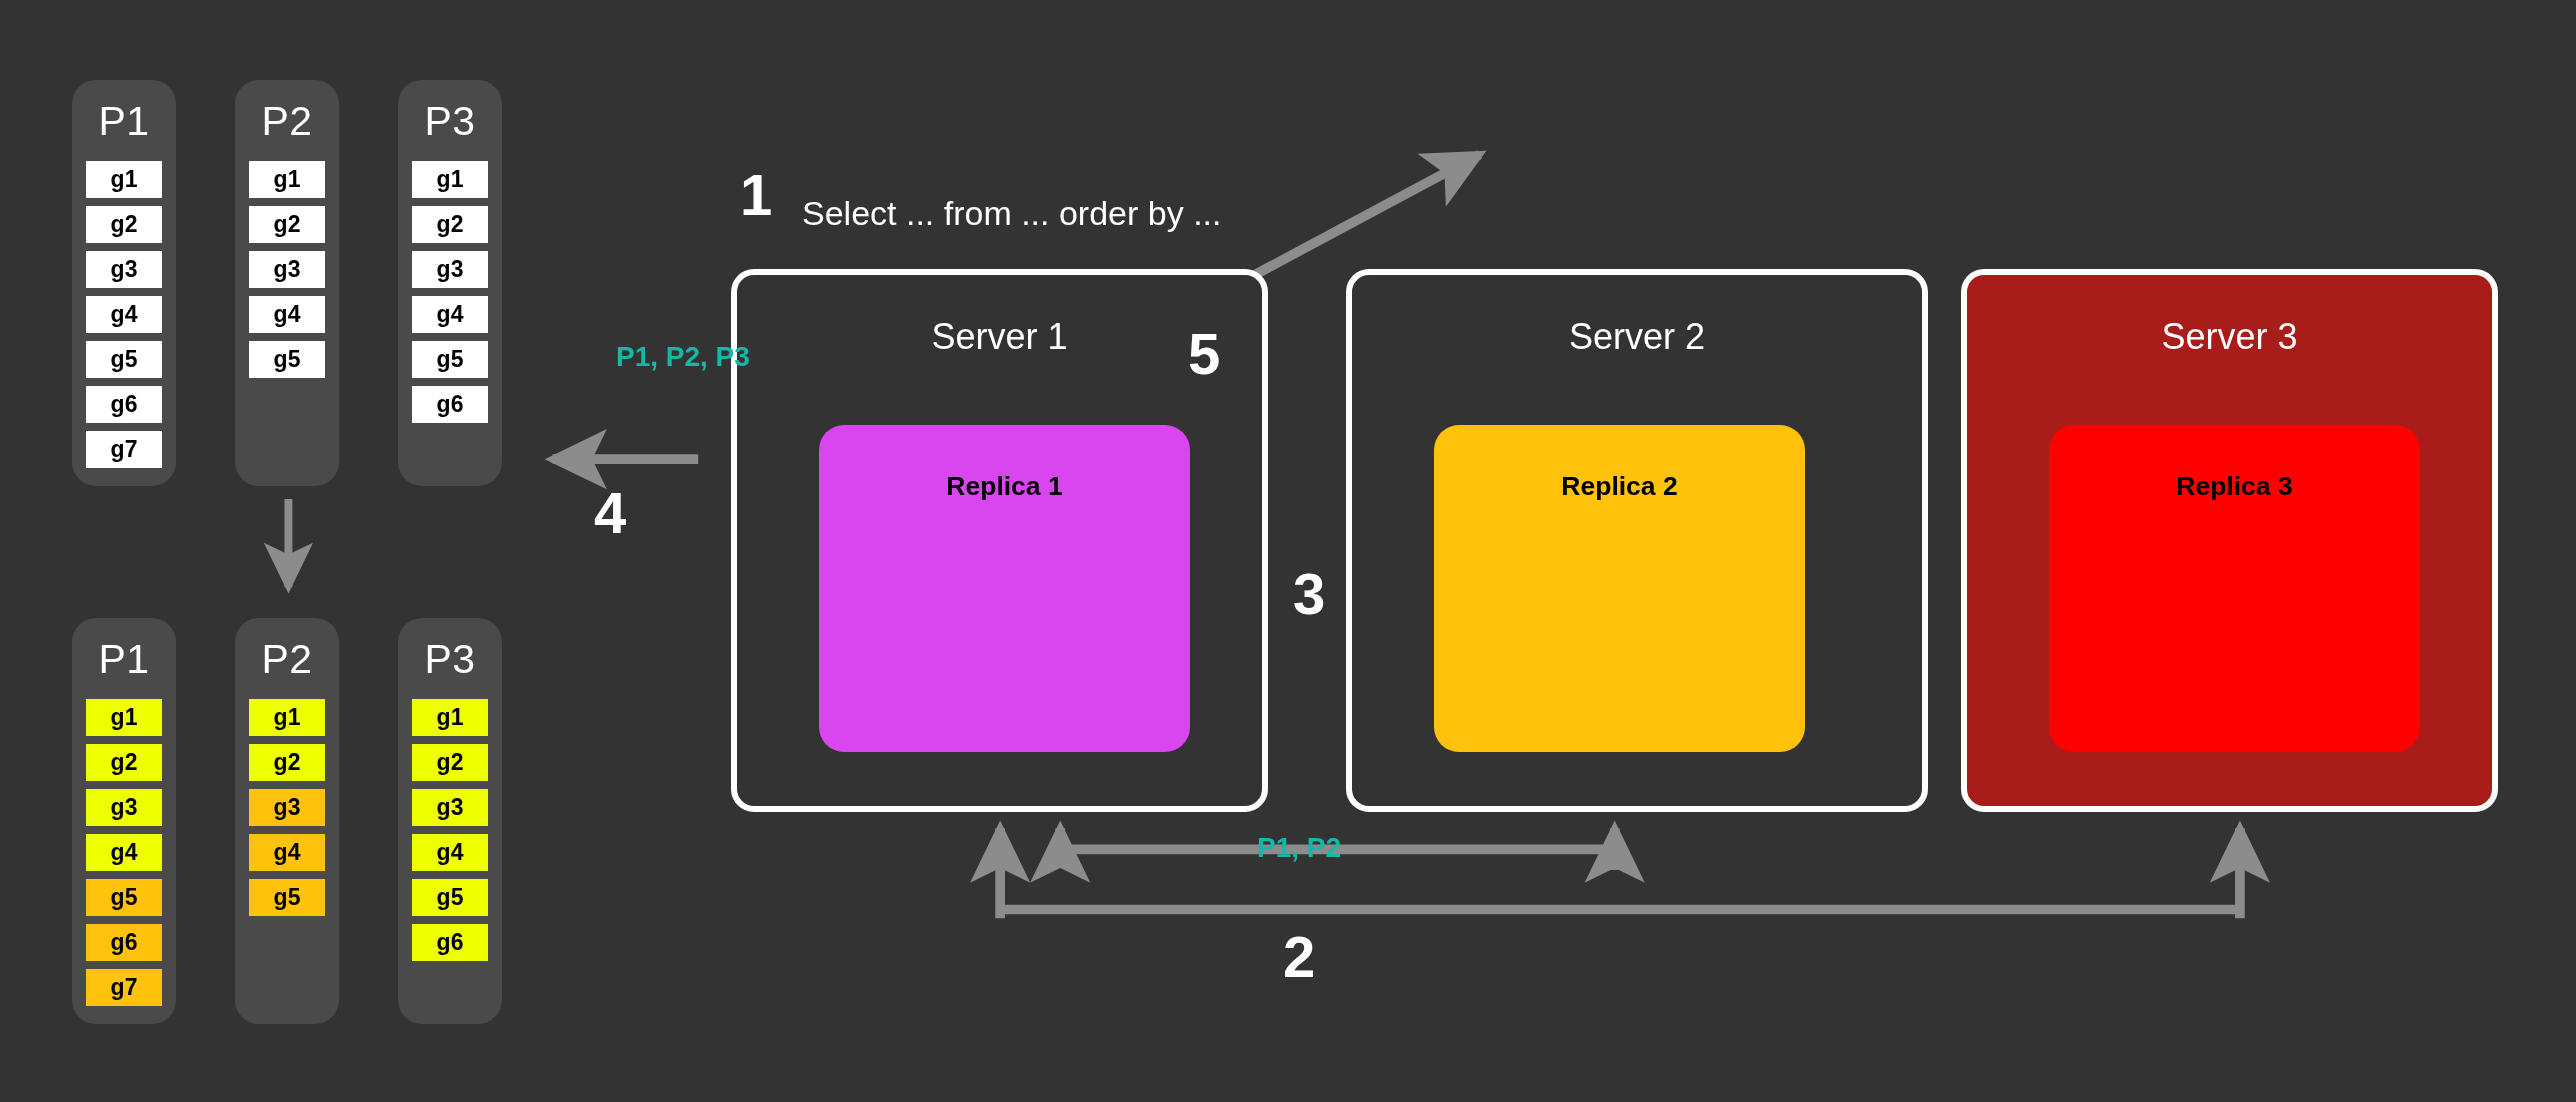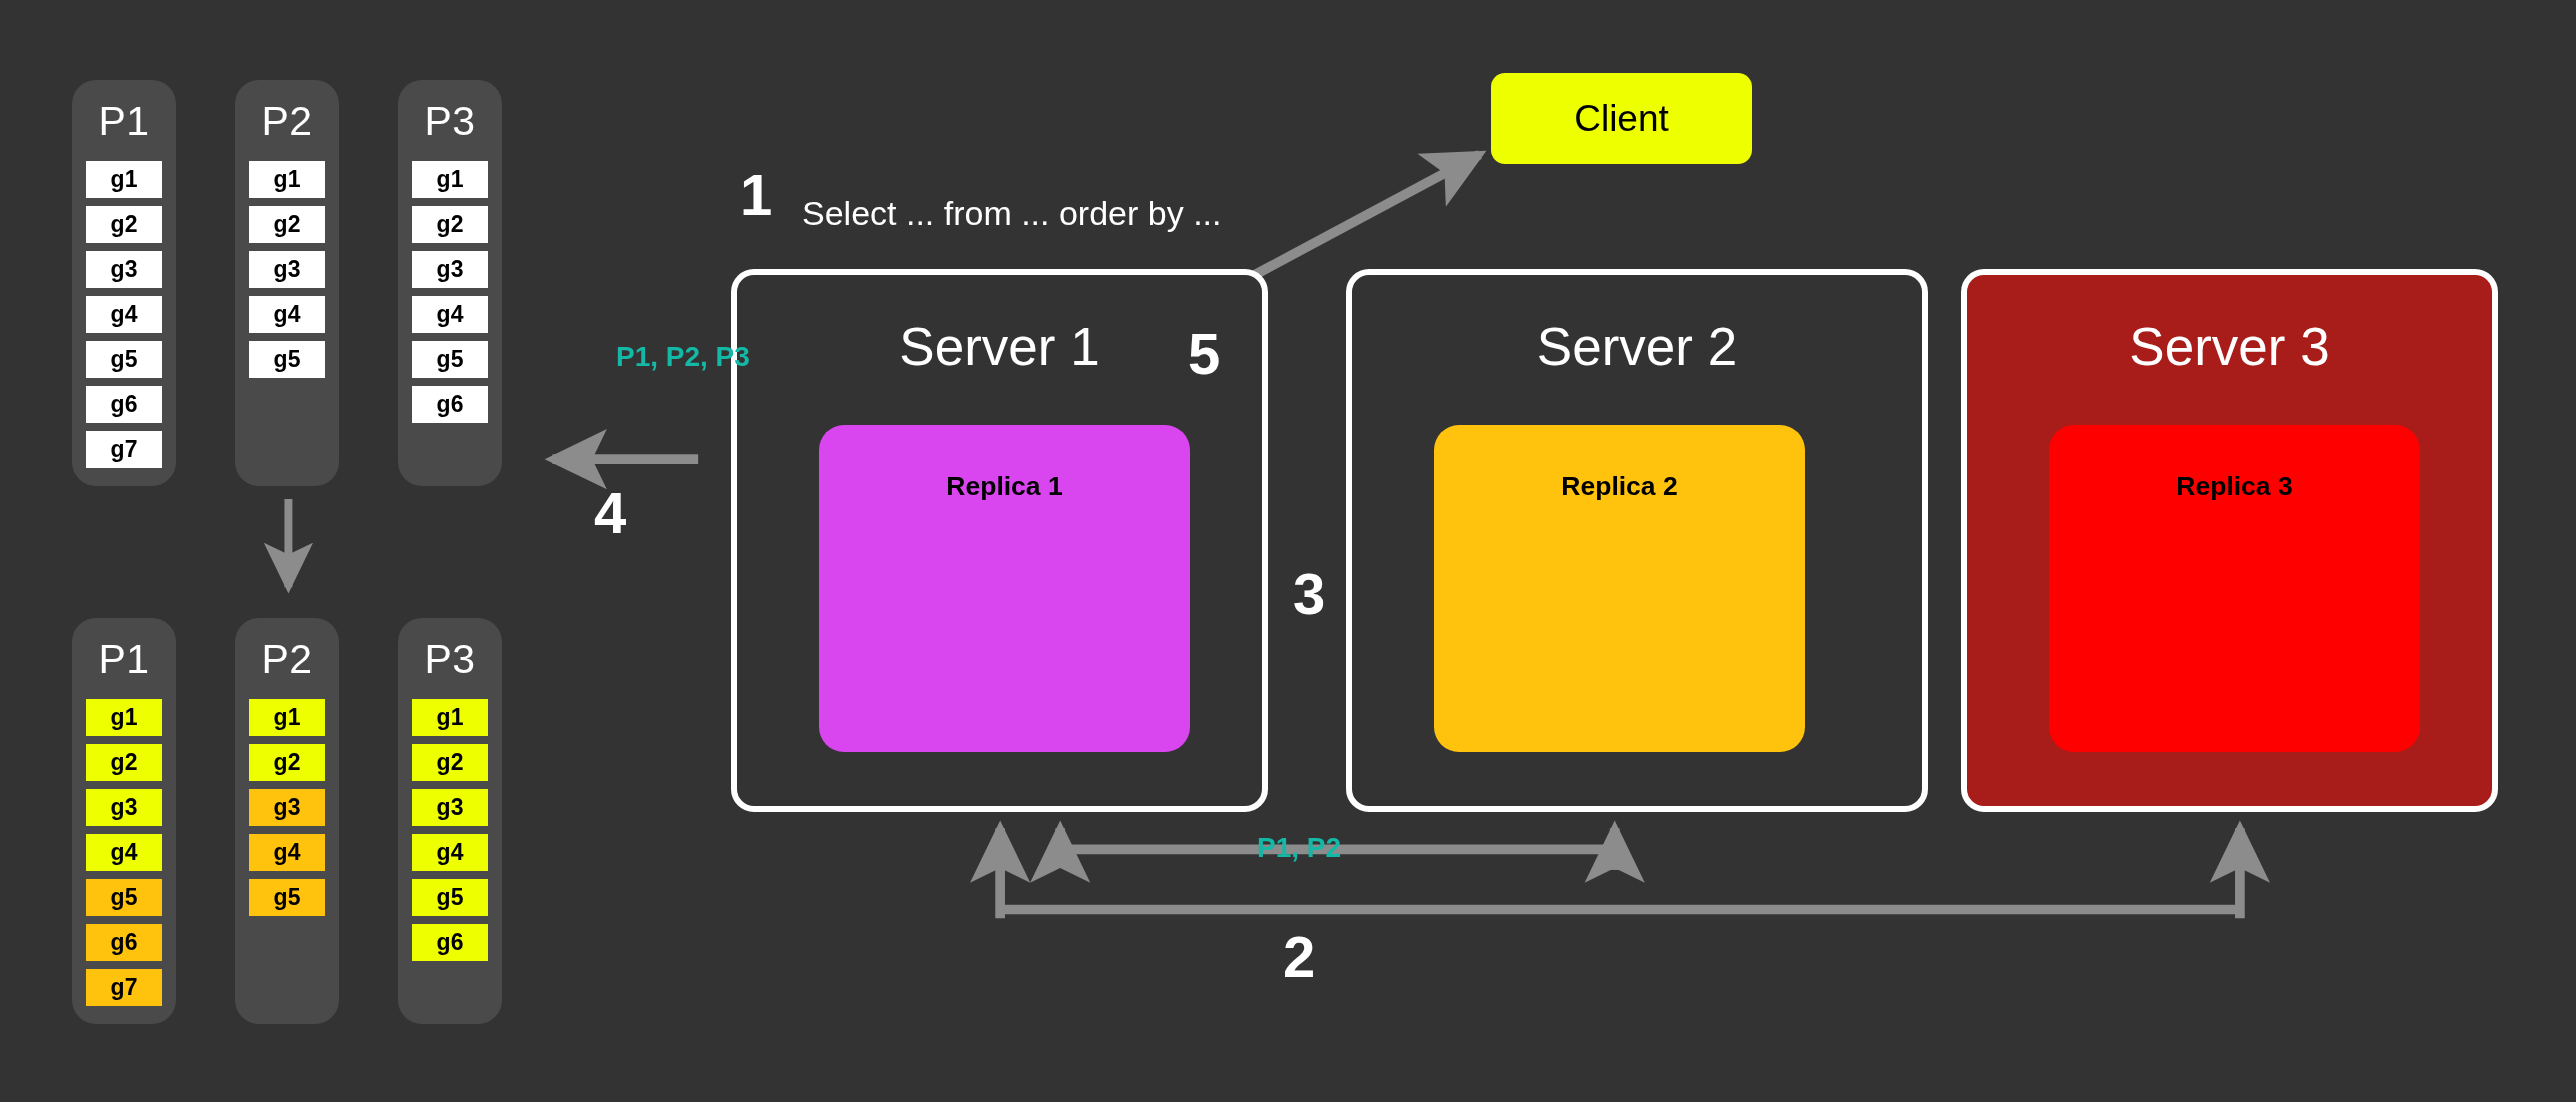--- a/index.html
+++ b/index.html
@@ -64,21 +64,21 @@
     box-sizing: border-box;
     background: #333333;
   }
   .server-box.failed { background: #a81d1a; }
   .server-title {
     position: absolute;
     left: 0; right: 0;
     top: 41px;
     text-align: center;
     color: #ffffff;
-    font-size: 53px;
+    font-size: 36px;
     font-weight: 400;
   }
   .replica-box {
     position: absolute;
     border-radius: 25px;
     display: flex;
     align-items: flex-start;
     justify-content: center;
   }
   .replica-label {
@@ -247,23 +247,20 @@
     <div class="cell-stack" style="top:81px;">
       <div class="cell c-yellow">g1</div>
       <div class="cell c-yellow">g2</div>
       <div class="cell c-yellow">g3</div>
       <div class="cell c-yellow">g4</div>
       <div class="cell c-yellow">g5</div>
       <div class="cell c-yellow">g6</div>
     </div>
   </div>
 
-  <div class="client-box" style="left:1491px; top:73px; width:261px; height:91px;">
-    <span class="client-label">Client</span>
-  </div>
 
   <div class="server-box" style="left:731px; top:269px; width:537px; height:543px;">
     <div class="server-title">Server 1</div>
     <div class="replica-box" style="left:82px; top:150px; width:371px; height:327px; background:#d946ef;">
       <span class="replica-label">Replica 1</span>
     </div>
   </div>
 
   <div class="server-box" style="left:1346px; top:269px; width:582px; height:543px;">
     <div class="server-title">Server 2</div>

